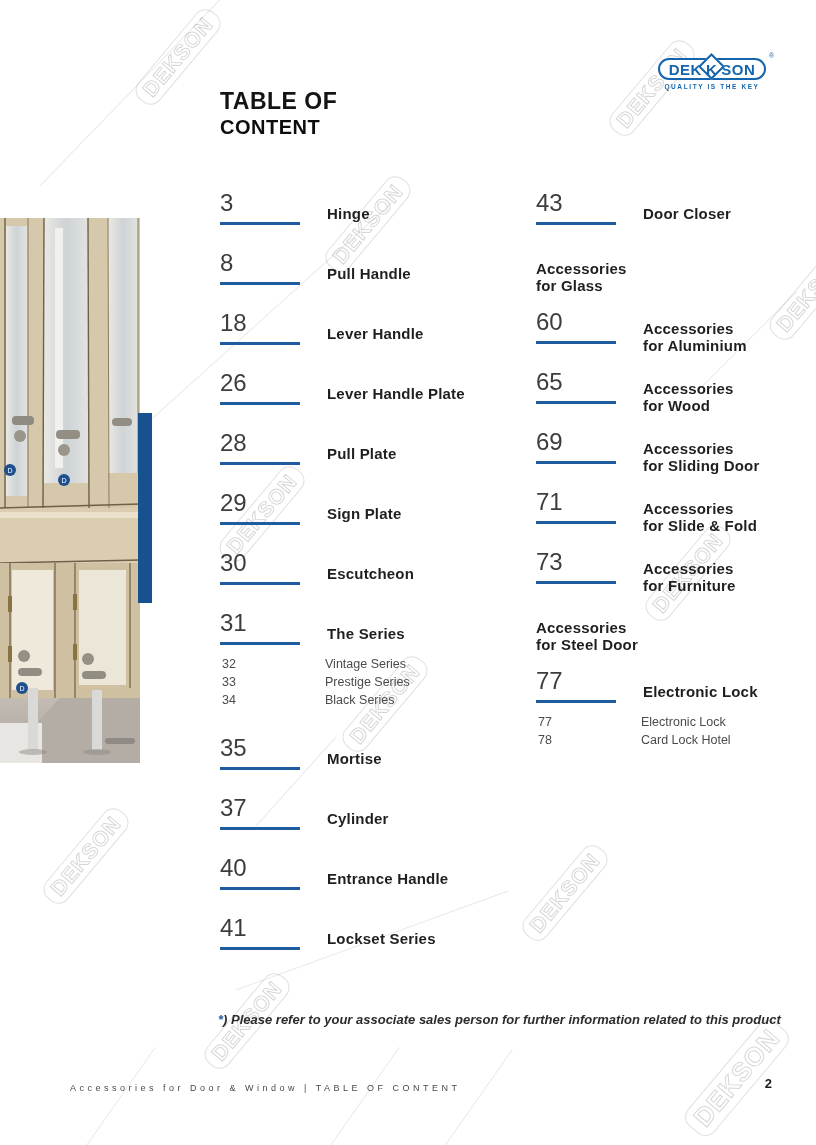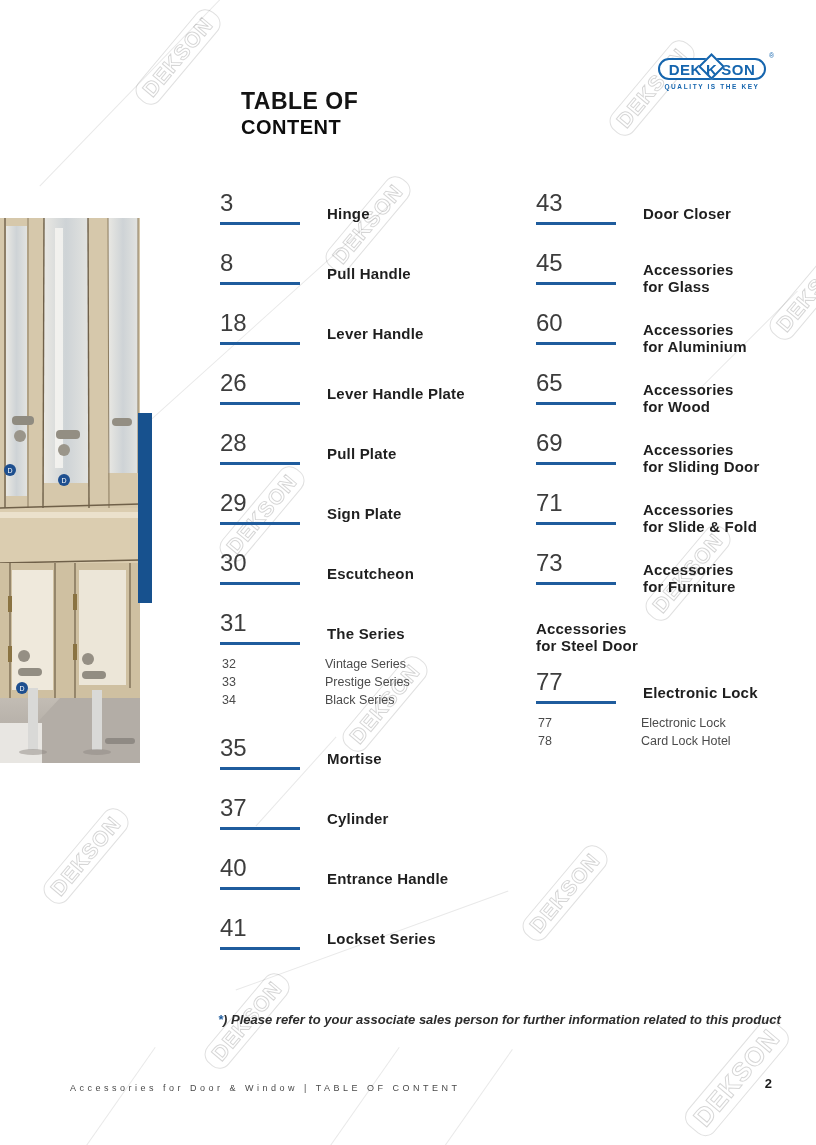--- a/index.html
+++ b/index.html
@@ -13,21 +13,21 @@
   .wm { position:absolute; transform:translate(-50%,-50%) rotate(-50deg); pointer-events:none; }
   .wm-inner {
     display:inline-block; border:1.5px solid rgba(50,50,50,0.15); border-radius:12px;
     padding:1px 8px; font-weight:700; font-size:21px; letter-spacing:1px;
     color:transparent; -webkit-text-stroke:1px rgba(50,50,50,0.20); white-space:nowrap;
   }
   .wm.small  .wm-inner { font-size:16px; }
   .wm.large  .wm-inner { font-size:26px; }
   .wline { position:absolute; height:1px; background:rgba(0,0,0,0.09); pointer-events:none; }
   
-  .title-block { position:absolute; left:220px; top:88px;margin-left:21px; }
+  .title-block { position:absolute; left:220px; top:88px; }
   .title-line1 { font-size:23px; font-weight:600; color:#141414; letter-spacing:0.5px; }
   .title-line2 { font-size:20px; font-weight:800; color:#0d0d0d; letter-spacing:0.5px; margin-top:1px; }
   
   .logo { position:absolute; left:645px; top:58px; width:134px; text-align:center; }
   .logo-row { position:relative; display:inline-block; }
   .logo-box {
     display:inline-flex; align-items:center; border:2px solid #1565ae; border-radius:11px;
     padding:0 9px; height:22px; background:#fff; color:#1565ae; font-weight:800;
     font-size:15px; letter-spacing:0.5px; position:relative;
   }
@@ -277,24 +277,20 @@
 
   <div class="col col-right">
     <div class="entry">
       <div class="numcol">
           <div class="num">43</div>
           <div class="rule"></div>
         </div>
       <div class="label">Door Closer</div>
     </div>
     <div class="entry">
-      <div class="numcol">
-          <div class="num">45</div>
-          <div class="rule"></div>
-        </div>
       <div class="label two">Accessories
 for Glass</div>
     </div>
     <div class="entry">
       <div class="numcol">
           <div class="num">60</div>
           <div class="rule"></div>
         </div>
       <div class="label two">Accessories
 for Aluminium</div>

